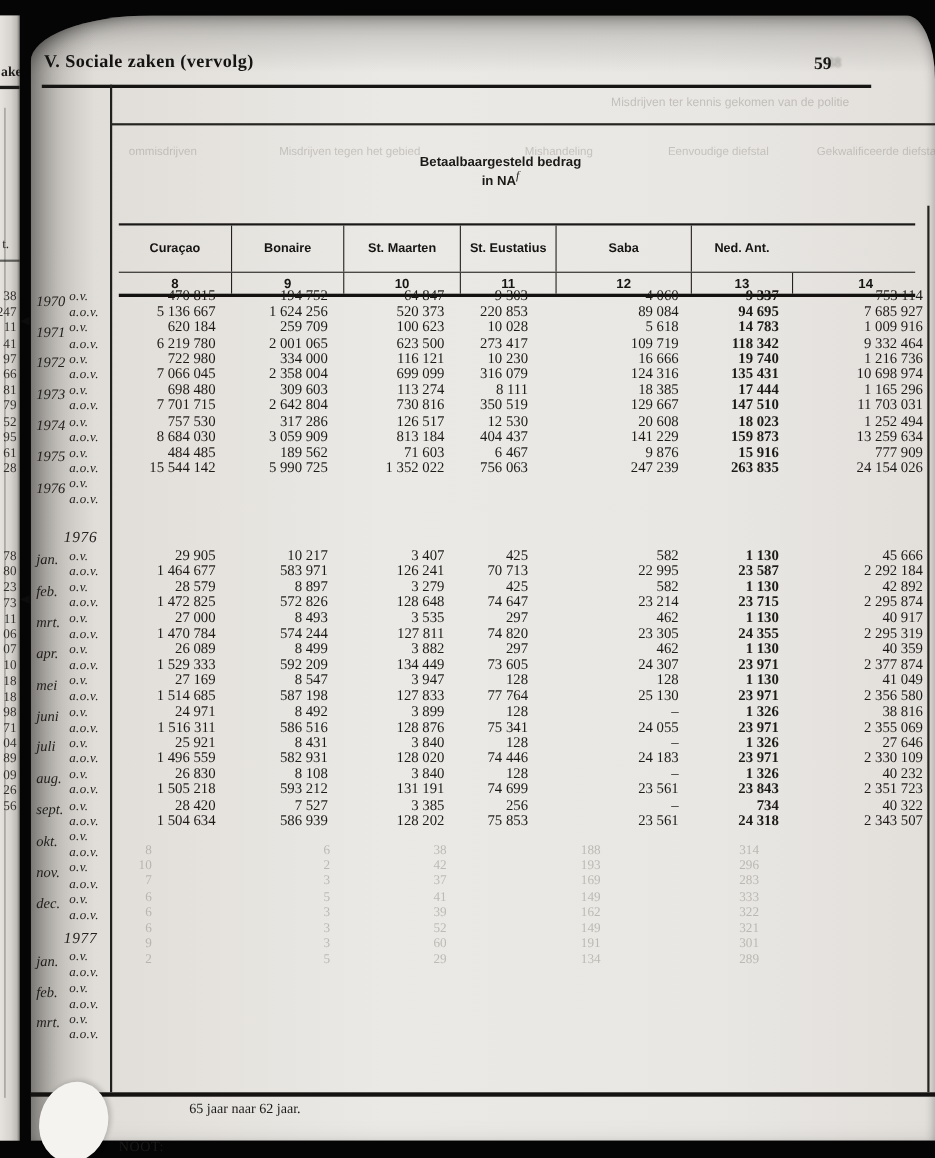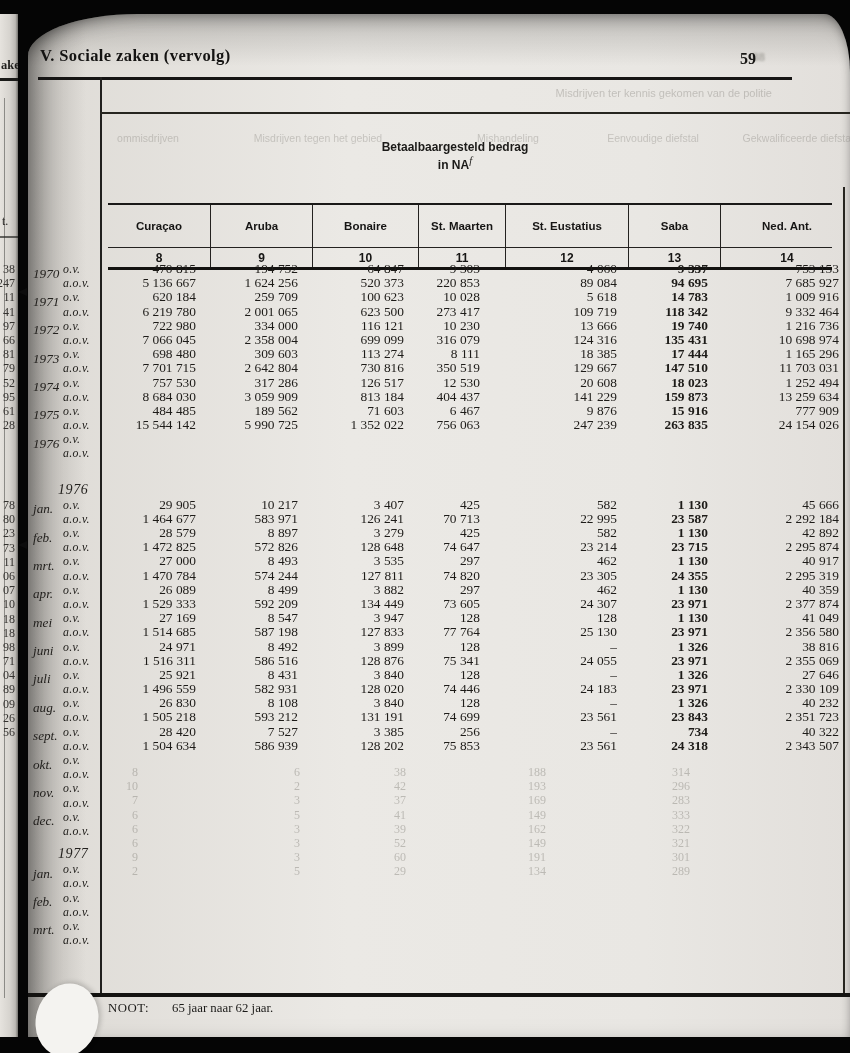--- a/index.html
+++ b/index.html
@@ -64,21 +64,21 @@
   .period{position:absolute;left:5px;top:3.5px;font:italic 13.2px "Liberation Serif",serif;color:#23211e;white-space:nowrap;}
   .tcell{font:italic 11.8px "Liberation Serif",serif;color:#23211e;line-height:14.2px;padding-left:2px;letter-spacing:.3px;}
   .dcell{font:13.4px "Liberation Serif",serif;color:#1d1b18;line-height:14.2px;text-align:right;padding-right:6px;white-space:nowrap;}
   .trow > .dcell:nth-child(6){padding-right:17px;}  
   .trow > .dcell:nth-child(7){padding-right:3px;}   
   .trow > .dcell:nth-child(8){padding-right:4px;font-weight:bold;}   
   .sec-heading{height:16px;line-height:16px;margin-left:30px;font:italic 14px "Liberation Serif",serif;color:#23211e;letter-spacing:.6px;}
 
   
   .footnote{position:absolute;left:80px;top:986px;display:flex;font:12.8px "Liberation Serif",serif;color:#1b1a18;line-height:17px;}
-  .footnote .fn-label{width:64px;letter-spacing:.5px;}
+  .footnote .fn-label{width:64px;letter-spacing:.5px;margin-top:34px;}
   .footnote .fn-text{width:660px;}
 
   
   .ghost-hline{position:absolute;left:104px;top:73px;width:640px;text-align:right;
                font:11px "Liberation Sans",sans-serif;color:rgba(112,109,102,.32);}
   .ghost-hcol{position:absolute;top:118px;width:160px;text-align:center;
               font:10.5px "Liberation Sans",sans-serif;color:rgba(112,109,102,.30);line-height:13px;}
   .ghost-grid{position:absolute;left:72px;top:751px;width:800px;}
   .ghost-row{position:relative;display:flex;height:14.2px;font:12px "Liberation Serif",serif;color:rgba(120,117,110,.40);line-height:14.2px;}
   .ghost-row .gc{text-align:right;white-space:nowrap;}
@@ -219,21 +219,20 @@
     <div class="rule-thin"></div>
 
     <div class="subtitle">
       <div>Betaalbaargesteld bedrag</div>
       <div><span>in NA</span><span class="cur">f</span></div>
     </div>
 
     <div class="chead">
       <div class="hrow hrow1" id="col-names">
           <div class="hcell">Curaçao</div>
-          <div class="hcell">Aruba</div>
           <div class="hcell">Bonaire</div>
           <div class="hcell">St. Maarten</div>
           <div class="hcell">St. Eustatius</div>
           <div class="hcell">Saba</div>
           <div class="hcell">Ned. Ant.</div>
         </div>
       <div class="hrow hrow2" id="col-nums">
           <div class="hcell">8</div>
           <div class="hcell">9</div>
           <div class="hcell">10</div>
@@ -249,21 +248,21 @@
           <div class="pcell">
             <span class="period">1970</span>
           </div>
           <div class="tcell">o.v.</div>
           <div class="dcell">470 815</div>
           <div class="dcell">194 752</div>
           <div class="dcell">64 847</div>
           <div class="dcell">9 303</div>
           <div class="dcell">4 060</div>
           <div class="dcell">9 337</div>
-          <div class="dcell">753 153</div>
+          <div class="dcell">753 114</div>
         </div>
         <div class="trow">
           <div class="pcell"></div>
           <div class="tcell">a.o.v.</div>
           <div class="dcell">5 136 667</div>
           <div class="dcell">1 624 256</div>
           <div class="dcell">520 373</div>
           <div class="dcell">220 853</div>
           <div class="dcell">89 084</div>
           <div class="dcell">94 695</div>
@@ -295,21 +294,21 @@
         </div>
         <div class="trow">
           <div class="pcell">
             <span class="period">1972</span>
           </div>
           <div class="tcell">o.v.</div>
           <div class="dcell">722 980</div>
           <div class="dcell">334 000</div>
           <div class="dcell">116 121</div>
           <div class="dcell">10 230</div>
-          <div class="dcell">13 666</div>
+          <div class="dcell">16 666</div>
           <div class="dcell">19 740</div>
           <div class="dcell">1 216 736</div>
         </div>
         <div class="trow">
           <div class="pcell"></div>
           <div class="tcell">a.o.v.</div>
           <div class="dcell">7 066 045</div>
           <div class="dcell">2 358 004</div>
           <div class="dcell">699 099</div>
           <div class="dcell">316 079</div>

